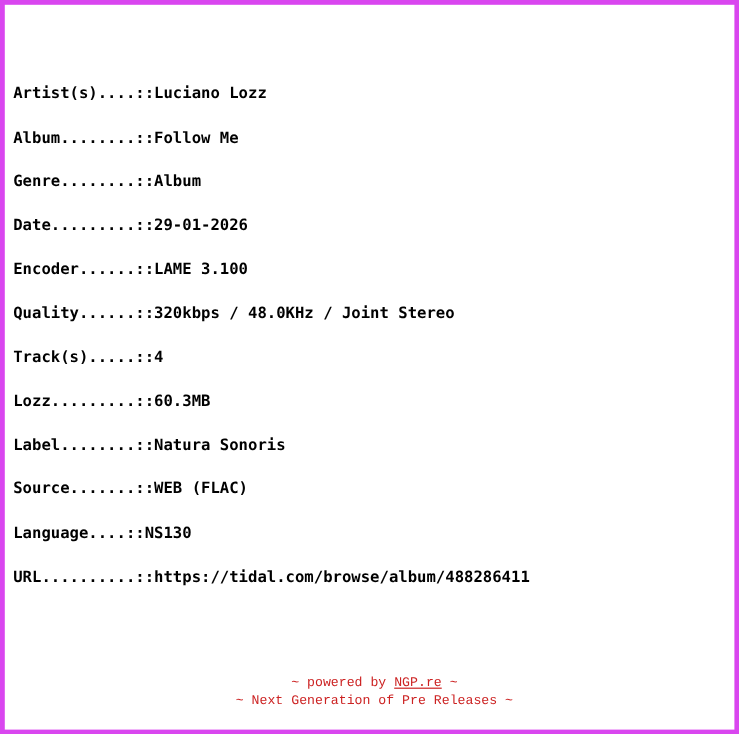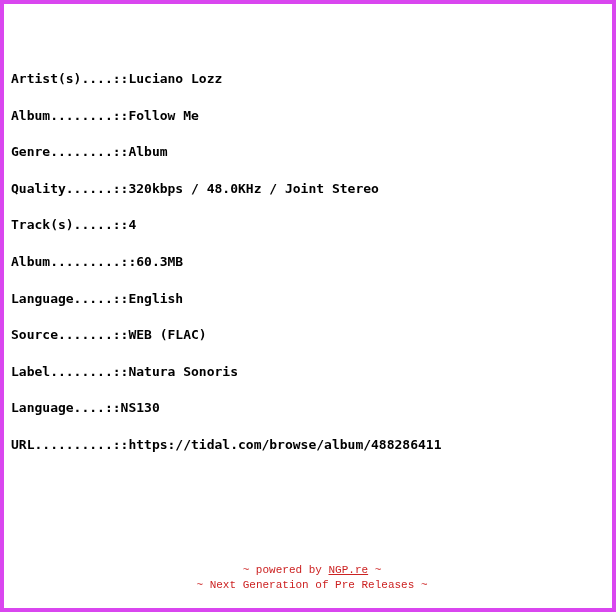--- a/index.html
+++ b/index.html
@@ -68,26 +68,27 @@
 <body>
 
 <div class="page">
 
   <div class="nfo">
 
     <div class="info-block">
       <div class="info-row"><span class="label">Artist(s)....::</span><span class="value">Luciano Lozz</span></div>
       <div class="info-row"><span class="label">Album........::</span><span class="value">Follow Me</span></div>
       <div class="info-row"><span class="label">Genre........::</span><span class="value">Album</span></div>
+      <div class="info-row"><span class="label">Date.........::</span><span class="value">29-01-2026</span></div>
+      <div class="info-row"><span class="label">Encoder......::</span><span class="value">LAME 3.100</span></div>
       <div class="info-row"><span class="label">Quality......::</span><span class="value">320kbps / 48.0KHz / Joint Stereo</span></div>
       <div class="info-row"><span class="label">Track(s).....::</span><span class="value">4</span></div>
-      <div class="info-row"><span class="label">Album.........::</span><span class="value">60.3MB</span></div>
-      <div class="info-row"><span class="label">Language.....::</span><span class="value">English</span></div>
+      <div class="info-row"><span class="label">Lozz.........::</span><span class="value">60.3MB</span></div>
+      <div class="info-row"><span class="label">Label........::</span><span class="value">Natura Sonoris</span></div>
       <div class="info-row"><span class="label">Source.......::</span><span class="value">WEB (FLAC)</span></div>
-      <div class="info-row"><span class="label">Label........::</span><span class="value">Natura Sonoris</span></div>
       <div class="info-row"><span class="label">Language....::</span><span class="value">NS130</span></div>
       <div class="info-row"><span class="label">URL..........::</span><span class="value">https://tidal.com/browse/album/488286411</span></div>
     </div>
 
     <div class="spacer">&nbsp;</div>
     
     
 
     
 

